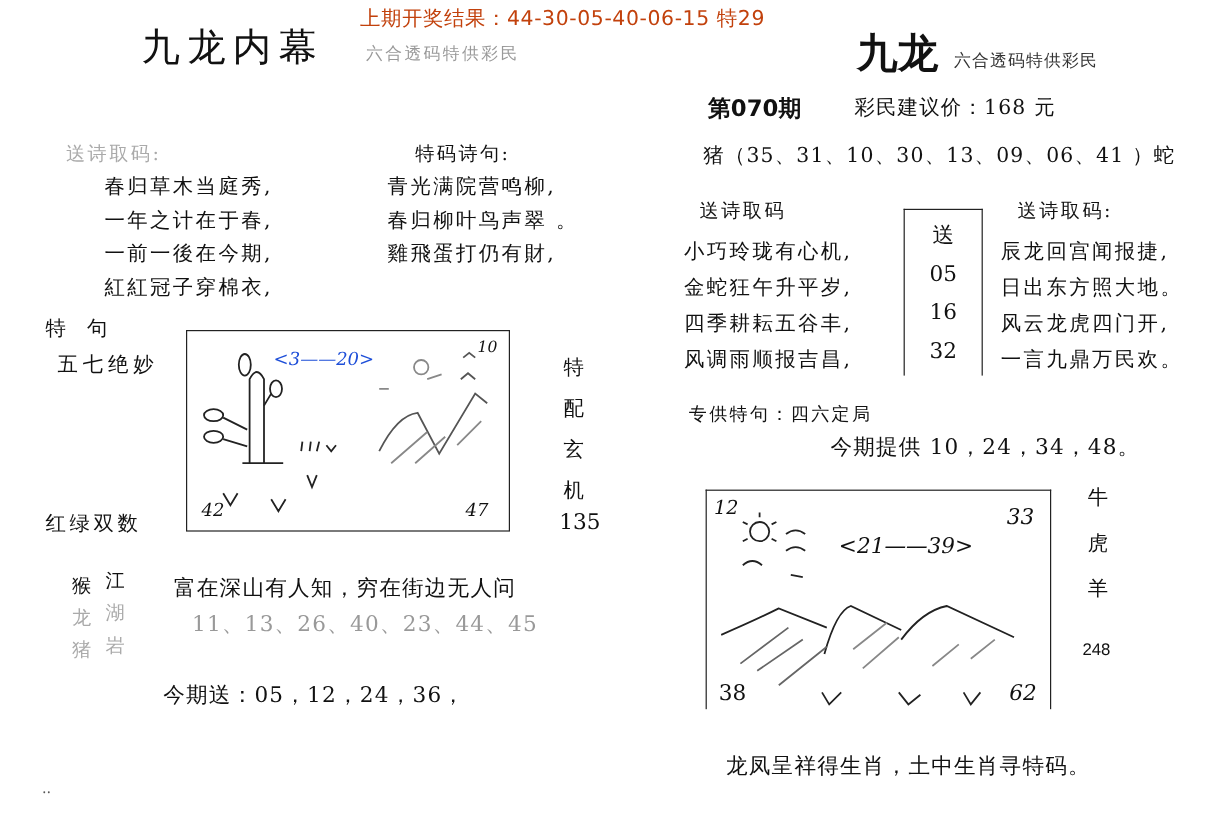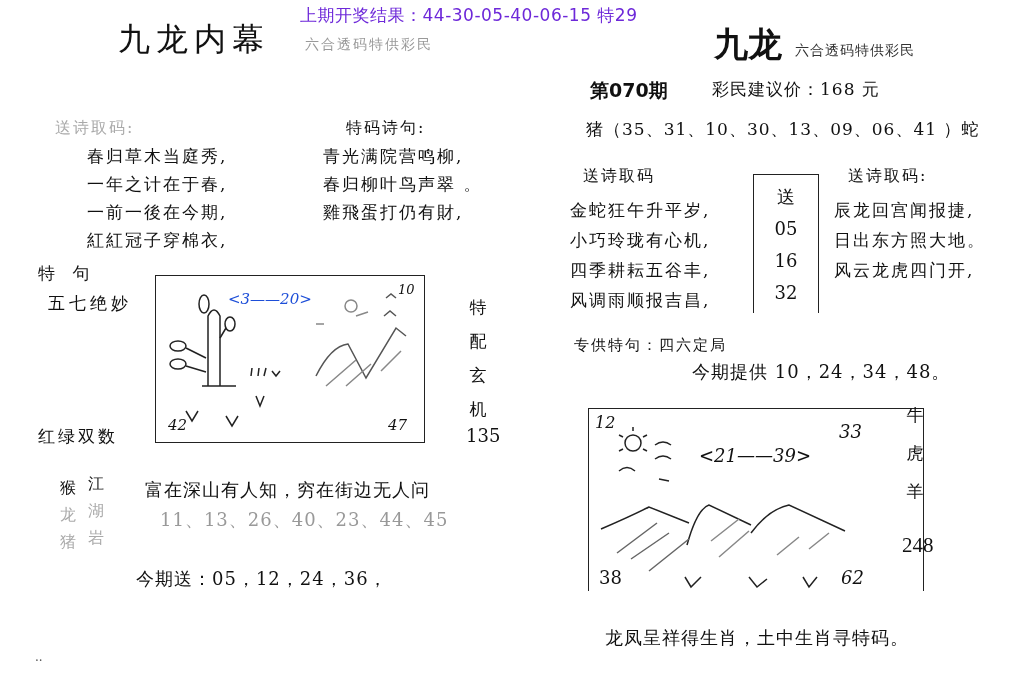--- a/index.html
+++ b/index.html
@@ -1,19 +1,19 @@
 <!DOCTYPE html>
 <html><head>
 <meta charset="utf-8">
 <style>
   html, body { margin:0; padding:0; }
   body { width:1026px; height:678px; background:#ffffff; position:relative; overflow:hidden;
          font-family:"DejaVu Serif", serif; color:#111; }
   .abs { position:absolute; white-space:nowrap; }
-  .red-banner { left:300px; top:4px; font-family:"DejaVu Sans", sans-serif; font-size:17px; color:#6d28d9; letter-spacing:0.5px; }
+  .red-banner { left:300px; top:4px; font-family:"DejaVu Sans", sans-serif; font-size:17px; color:#c2410c; letter-spacing:0.5px; }
   .title-l { left:118px; top:18px; font-size:32px; letter-spacing:6px; font-family:"DejaVu Serif", serif; }
   .sub-l { left:305px; top:36px; font-size:14px; color:#999; letter-spacing:2px; }
   .title-r { left:714px; top:22px; font-size:34px; font-weight:bold; font-family:"DejaVu Serif", serif; }
   .sub-r { left:795px; top:42px; font-size:14px; color:#333; letter-spacing:1px; }
   .issue { left:590px; top:78px; font-family:"DejaVu Sans", sans-serif; font-size:19px; font-weight:bold; }
   .price { left:712px; top:78px; font-size:17px; letter-spacing:1px; }
   .pigline { left:586px; top:118px; font-size:17px; letter-spacing:1px; }
   .poem { font-size:17px; line-height:28px; letter-spacing:2px; }
   .faded { color:#aaa; }
   .head { font-size:16px; letter-spacing:2px; }
@@ -102,45 +102,46 @@
 <div class="abs title-r">九龙</div>
 <div class="abs sub-r">六合透码特供彩民</div>
 <div class="abs issue">第070期</div>
 <div class="abs price">彩民建议价：168 元</div>
 <div class="abs pigline">猪（35、31、10、30、13、09、06、41 ）蛇</div>
 
 <div class="abs head" style="left:583px;top:166px;">送诗取码</div>
 <div class="abs head" style="left:848px;top:166px;">送诗取码:</div>
 
 <div class="abs poem" style="left:570px;top:195px;line-height:30px;">
+  <div>小巧玲珑有心机,</div>
   <div>金蛇狂午升平岁,</div>
-  <div>小巧玲珑有心机,</div>
   <div>四季耕耘五谷丰,</div>
   <div>风调雨顺报吉昌,</div>
 </div>
 
 <div class="box" style="left:753px;top:174px;width:64px;height:138px;border-bottom:none;">
   <div class="vcol" style="left:0;top:6px;width:64px;font-size:18px;line-height:32px;">
     <div>送</div>
     <div>05</div>
     <div>16</div>
     <div>32</div>
   </div>
 </div>
 
 <div class="abs poem" style="left:834px;top:195px;line-height:30px;">
   <div>辰龙回宫闻报捷,</div>
   <div>日出东方照大地。</div>
   <div>风云龙虎四门开,</div>
+  <div>一言九鼎万民欢。</div>
 </div>
 
 <div class="abs head" style="left:574px;top:336px;font-size:15px;">专供特句：四六定局</div>
 <div class="abs" style="left:692px;top:360px;font-size:18px;letter-spacing:1px;">今期提供 10，24，34，48。</div>
 
-<div class="box" style="left:588px;top:408px;width:286px;height:182px;border-bottom:none;padding-left:48px;">
+<div class="box" style="left:588px;top:408px;width:286px;height:182px;border-bottom:none;">
   <svg class="sketch" width="286" height="182" style="left:0;top:0;">
     <g fill="none" stroke="#222" stroke-width="1.5">
       <circle cx="44" cy="34" r="8"></circle>
       <path d="M44 18 L44 22 M30 26 L34 28 M58 26 L54 28 M30 42 L34 40 M58 42 L54 40"></path>
       <path d="M30 62 Q38 55 46 62 M66 36 Q74 30 82 36 M66 50 Q74 44 82 50 M70 70 L80 72"></path>
       <path d="M12 120 Q40 108 60 98 L100 114 M98 136 Q108 100 120 96 L162 116 M162 124 Q180 100 200 96 L256 122"></path>
       <path d="M28 144 L68 114 M42 150 L80 124 M60 162 L100 130" stroke="#666"></path>
       <path d="M122 132 L150 110 M130 148 L160 122 M188 146 L210 128 M220 140 L240 124" stroke="#888"></path>
       <path d="M96 168 L102 178 L112 168 M160 168 L168 178 L178 170 M214 168 L220 178 L228 168"></path>
     </g>
@@ -150,15 +151,15 @@
   <div class="abs" style="left:250px;top:12px;font-size:18px;font-style:italic;">33</div>
   <div class="abs" style="left:10px;top:158px;font-size:18px;">38</div>
   <div class="abs" style="left:252px;top:158px;font-size:18px;font-style:italic;">62</div>
 </div>
 
 <div class="vcol" style="left:903px;top:396px;width:24px;line-height:38px;">
   <div>牛</div>
   <div>虎</div>
   <div>羊</div>
 </div>
-<div class="abs" style="left:902px;top:533px;font-size:21px;font-family:Liberation Serif, serif;">248</div>
+<div class="abs" style="left:902px;top:533px;font-size:14px;font-family:Liberation Sans, sans-serif;">248</div>
 
 <div class="abs" style="left:605px;top:626px;font-size:18px;letter-spacing:1px;">龙凤呈祥得生肖，土中生肖寻特码。</div>
 
 </body></html>

